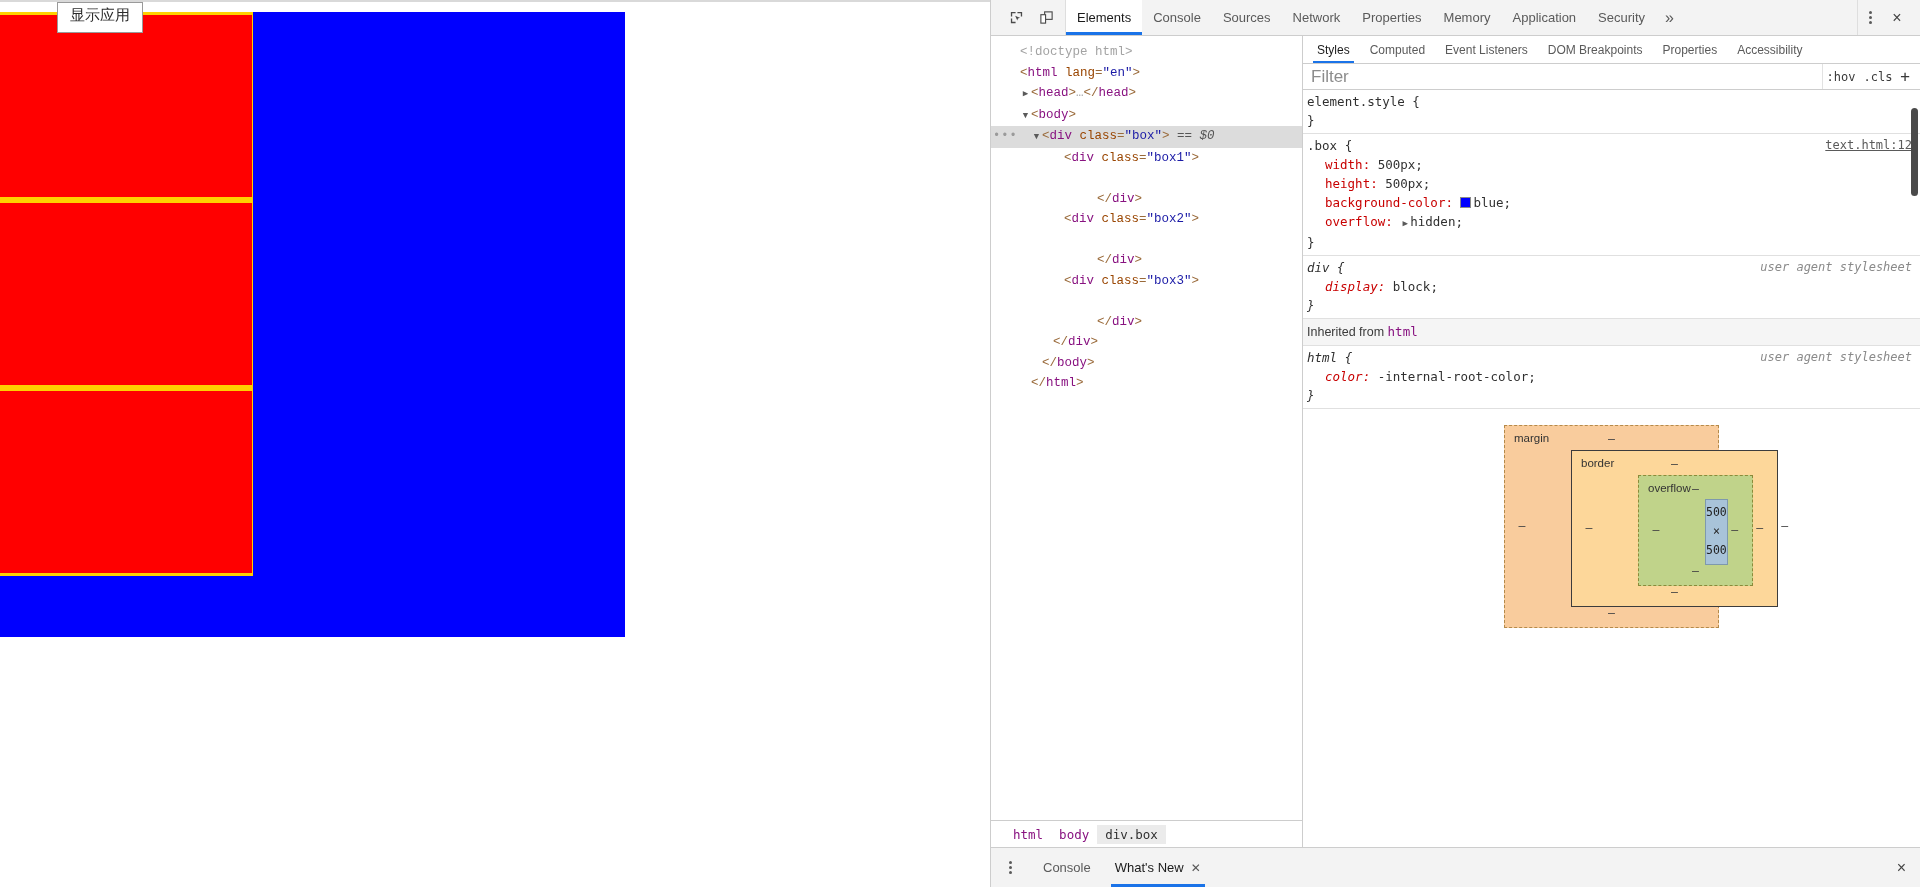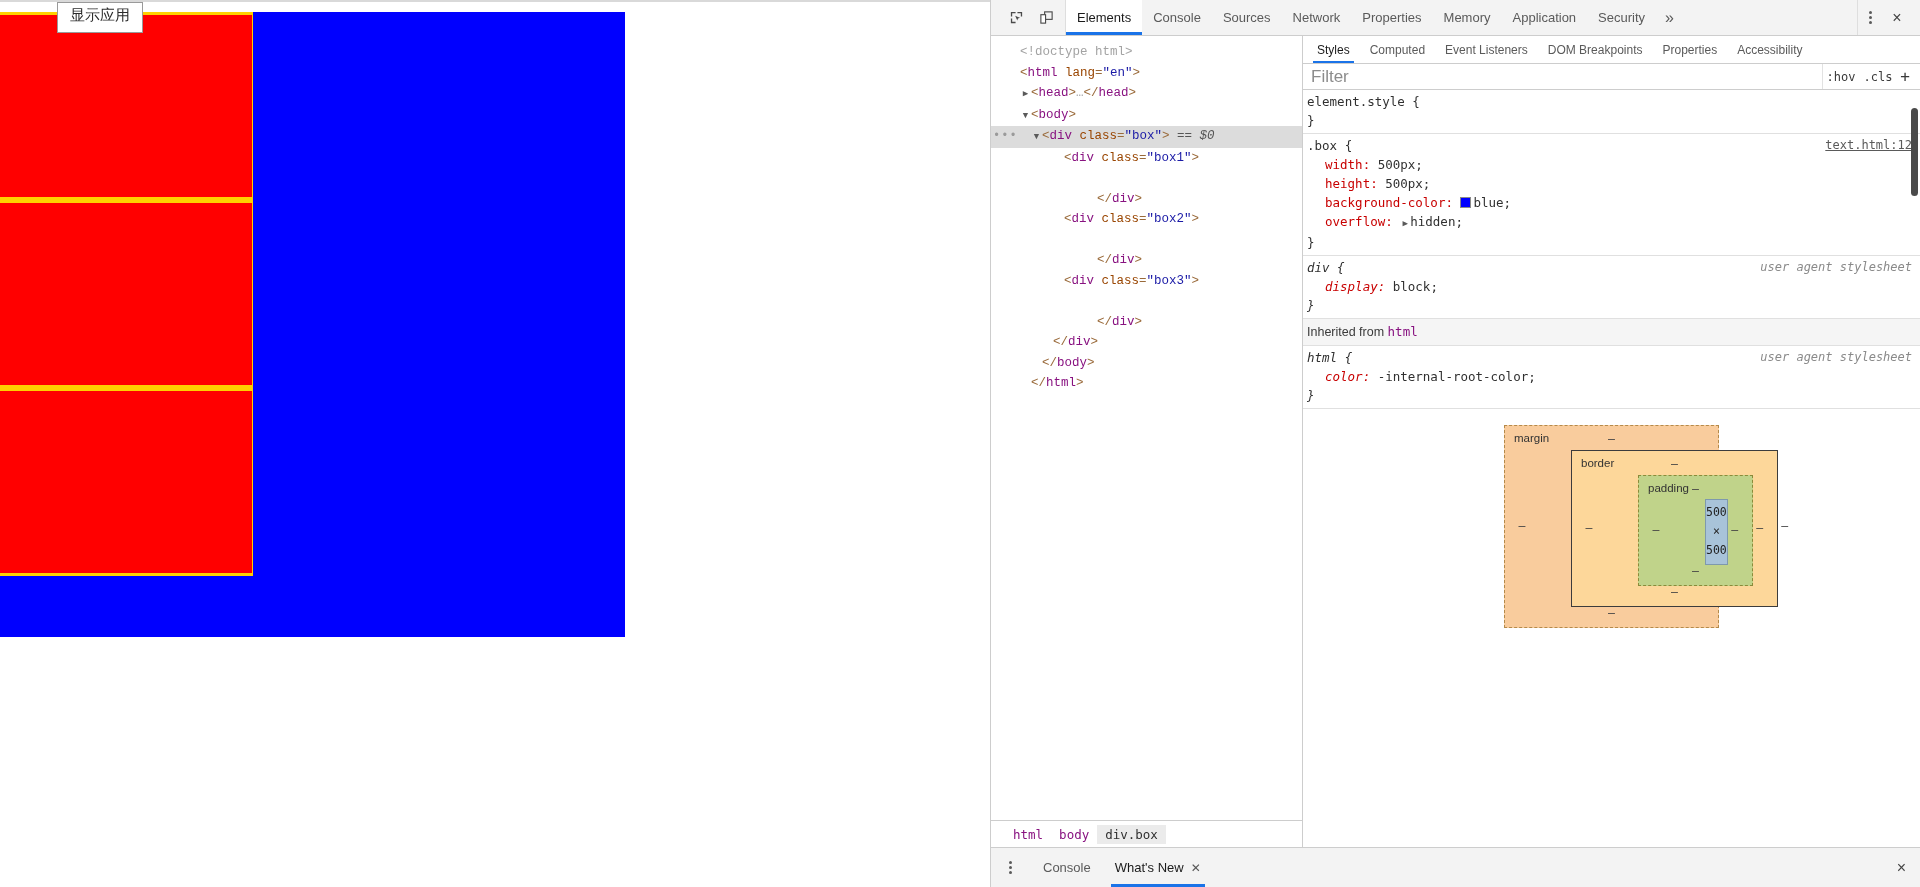--- a/index.html
+++ b/index.html
@@ -723,21 +723,21 @@
               <div class="bm-mid">
                 <div class="bm-side">–</div>
                 <div class="bm-core">
                   <div id="bm-border">
                     <span class="bm-label">border</span>
                     <div class="bm-top">–</div>
                     <div class="bm-mid">
                       <div class="bm-side">–</div>
                       <div class="bm-core">
                         <div id="bm-padding">
-                          <span class="bm-label">padding</span>
+                          <span class="bm-label">overflow</span>
                           <div class="bm-top">–</div>
                           <div class="bm-mid">
                             <div class="bm-side">–</div>
                             <div class="bm-core">
                               <div id="bm-content">500 × 500</div>
                             </div>
                             <div class="bm-side">–</div>
                           </div>
                           <div class="bm-bottom">–</div>
                         </div>

